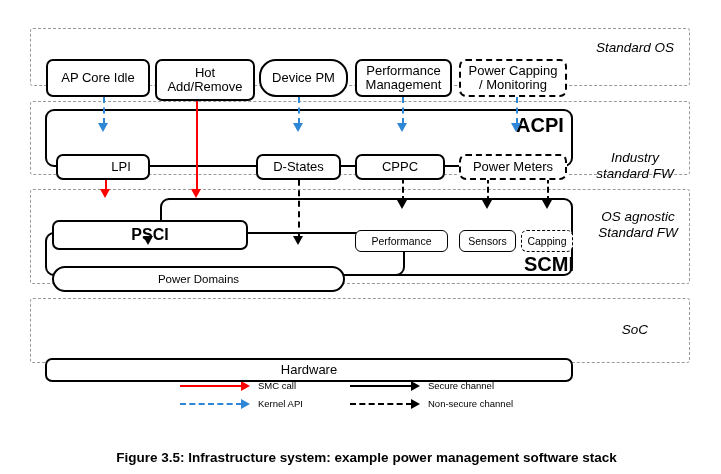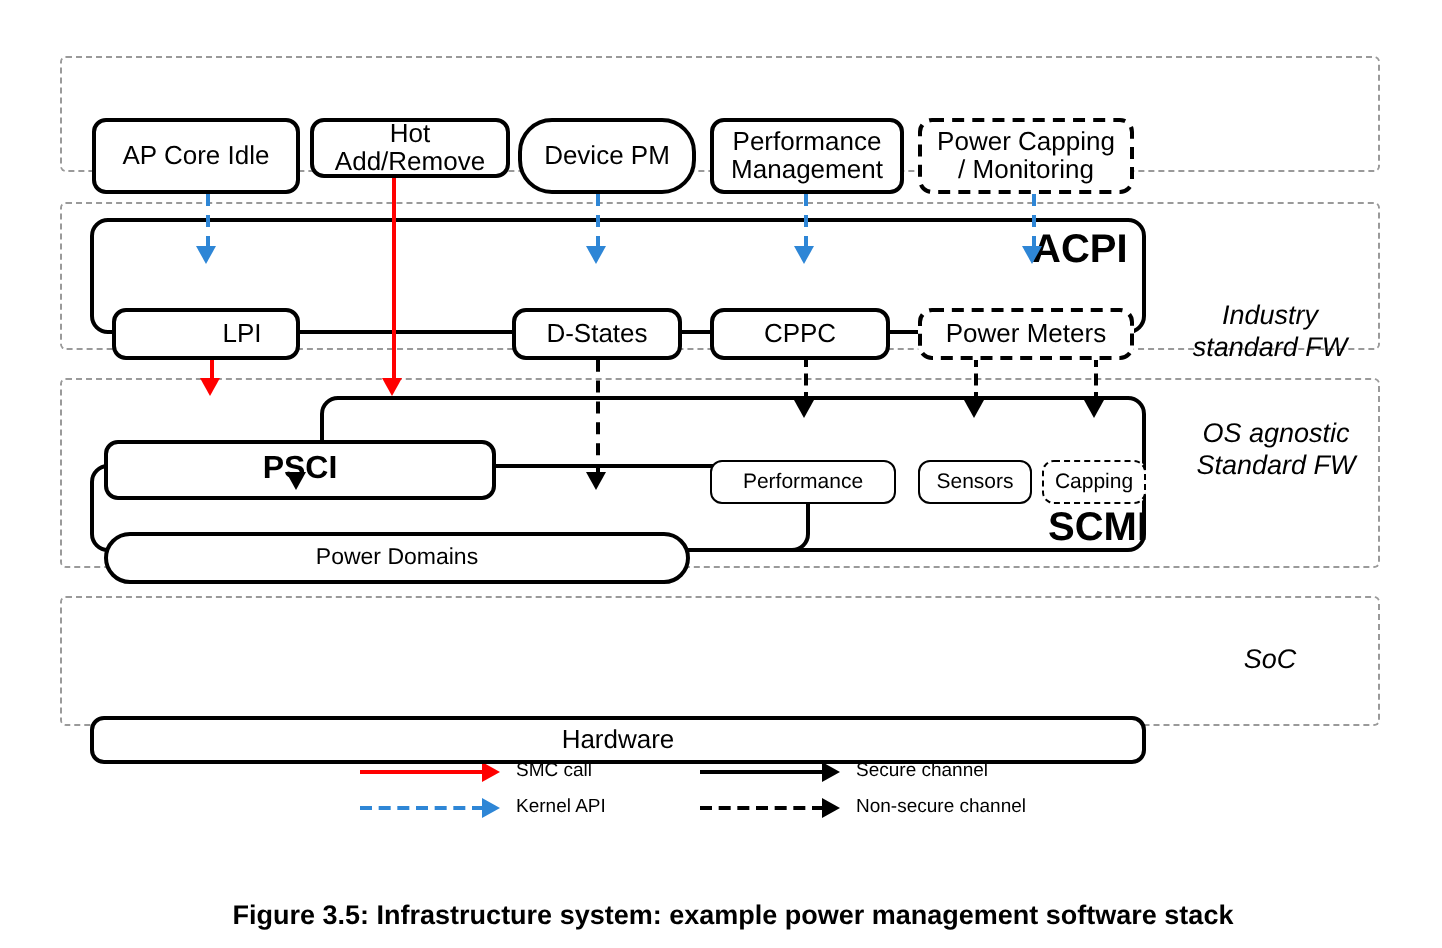--- a/index.html
+++ b/index.html
@@ -125,24 +125,26 @@
     color: #000;
     margin-left: 12px;
   }
 </style>
 </head>
 <body>
 
 <div id="figure">
 
   <div class="layer" style="left:30px; top:28px; width:660px; height:58px;"></div>
+  <div class="layer-label" style="left:586px; top:40px; width:98px;">Standard
+OS</div>
 
   <div class="node" style="left:46px; top:38px; width:104px; height:38px;">AP Core Idle</div>
 
-  <div class="node" style="left:155px; top:38px; width:100px; height:30px;">Hot
+  <div class="node" style="left:155px; top:38px; width:100px; height:42px;">Hot
 Add/Remove</div>
 
   <div class="node" style="left:259px; top:38px; width:89px; height:38px;border-radius:17px;">Device PM</div>
 
   <div class="node" style="left:355px; top:38px; width:97px; height:38px;">Performance
 Management</div>
 
   <div class="node dashed" style="left:459px; top:38px; width:108px; height:38px;">Power Capping
 / Monitoring</div>
 

